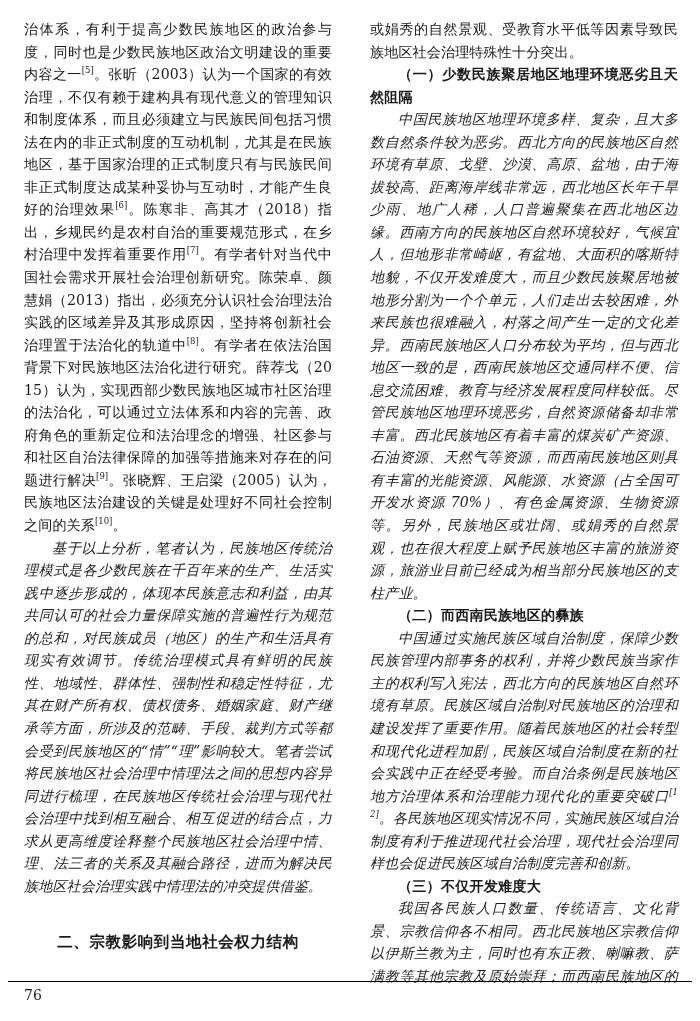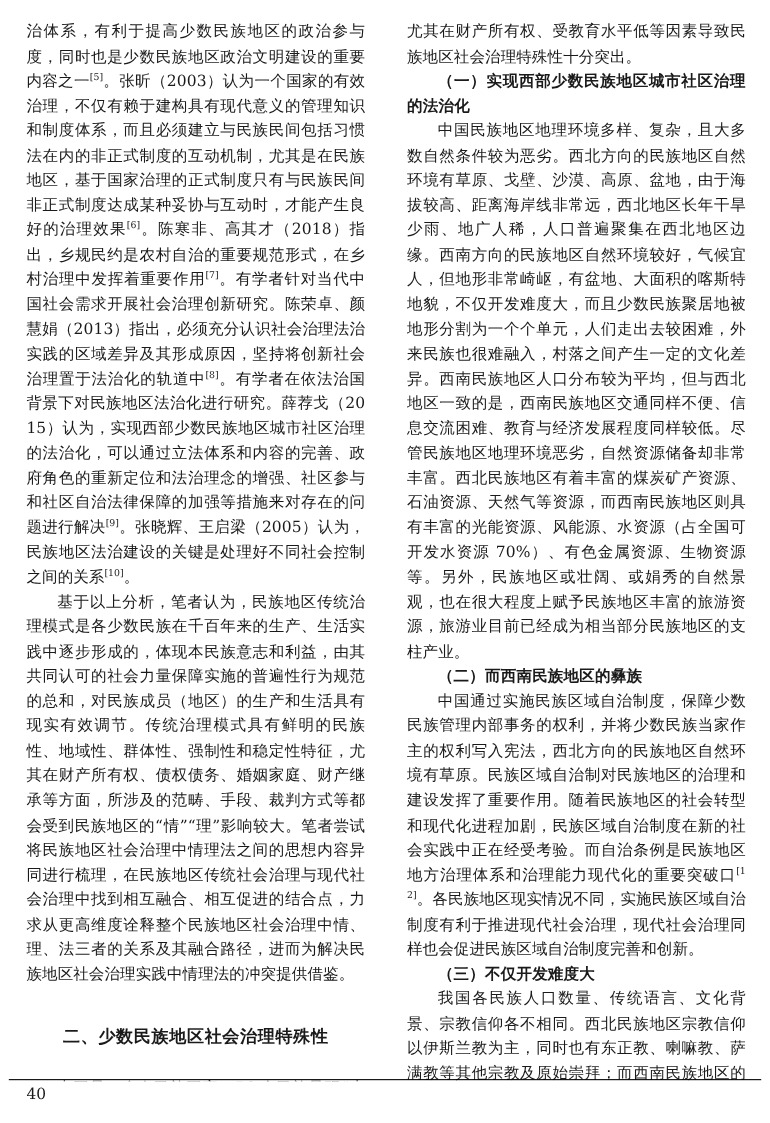--- a/index.html
+++ b/index.html
@@ -51,20 +51,21 @@
     font-size: 14.1px;
     line-height: 22.55px;
     text-align: justify;
     text-justify: inter-ideograph;
     letter-spacing: 0.1px;
     text-indent: 0;
     word-break: break-all;
   }
   p.body.indent {
     text-indent: 28px;
+    font-style: italic;
   }
 
   h2.section-title {
     margin: 0;
     font-size: 15.5px;
     line-height: 22px;
     font-weight: bold;
     text-align: center;
     letter-spacing: 0.6px;
     font-family: "DejaVu Sans", "Liberation Sans", sans-serif;
@@ -123,46 +124,46 @@
   <div class="columns">
 
     <div class="col col-left">
 
       <p class="body"><span>治体系，有利于提高少数民族地区的政治参与度，同时也是少数民族地区政治文明建设的重要内容之一</span><sup class="ref">[5]</sup><span>。张昕（2003）认为一个国家的有效治理，不仅有赖于建构具有现代意义的管理知识和制度体系，而且必须建立与民族民间包括习惯法在内的非正式制度的互动机制，尤其是在民族地区，基于国家治理的正式制度只有与民族民间非正式制度达成某种妥协与互动时，才能产生良好的治理效果</span><sup class="ref">[6]</sup><span>。陈寒非、高其才（2018）指出，乡规民约是农村自治的重要规范形式，在乡村治理中发挥着重要作用</span><sup class="ref">[7]</sup><span>。有学者针对当代中国社会需求开展社会治理创新研究。陈荣卓、颜慧娟（2013）指出，必须充分认识社会治理法治实践的区域差异及其形成原因，坚持将创新社会治理置于法治化的轨道中</span><sup class="ref">[8]</sup><span>。有学者在依法治国背景下对民族地区法治化进行研究。薛荐戈（2015）认为，实现西部少数民族地区城市社区治理的法治化，可以通过立法体系和内容的完善、政府角色的重新定位和法治理念的增强、社区参与和社区自治法律保障的加强等措施来对存在的问题进行解决</span><sup class="ref">[9]</sup><span>。张晓辉、王启梁（2005）认为，民族地区法治建设的关键是处理好不同社会控制之间的关系</span><sup class="ref">[10]</sup><span>。</span></p>
 
       <p class="body indent">基于以上分析，笔者认为，民族地区传统治理模式是各少数民族在千百年来的生产、生活实践中逐步形成的，体现本民族意志和利益，由其共同认可的社会力量保障实施的普遍性行为规范的总和，对民族成员（地区）的生产和生活具有现实有效调节。传统治理模式具有鲜明的民族性、地域性、群体性、强制性和稳定性特征，尤其在财产所有权、债权债务、婚姻家庭、财产继承等方面，所涉及的范畴、手段、裁判方式等都会受到民族地区的“情”“理”影响较大。笔者尝试将民族地区社会治理中情理法之间的思想内容异同进行梳理，在民族地区传统社会治理与现代社会治理中找到相互融合、相互促进的结合点，力求从更高维度诠释整个民族地区社会治理中情、理、法三者的关系及其融合路径，进而为解决民族地区社会治理实践中情理法的冲突提供借鉴。</p>
 
       <div class="gap-lg"></div>
 
-      <h2 class="section-title">二、少数民族地区社会治理特殊性</h2>
+      <h2 class="section-title">二、宗教影响到当地社会权力结构</h2>
 
       <div class="gap-md"></div>
 
       <p class="body indent"><span>中国是一个多民族国家，56 个民族呈现“大杂居、小聚居”的分布模式，根据第六次人口普查，中国少数民族人口为113792211 人，占全国人口比例的8.49%</span></p>
 
     </div>
 
     <div class="col col-right">
 
-      <p class="body">尤其在财产所有权、受教育水平低等因素导致民族地区社会治理特殊性十分突出。</p>
+      <p class="body">或娟秀的自然景观、受教育水平低等因素导致民族地区社会治理特殊性十分突出。</p>
 
-      <h3 class="subsection-title">（一）实现西部少数民族地区城市社区治理的法治化</h3>
+      <h3 class="subsection-title">（一）少数民族聚居地区地理环境恶劣且天然阻隔</h3>
 
       <p class="body indent">中国民族地区地理环境多样、复杂，且大多数自然条件较为恶劣。西北方向的民族地区自然环境有草原、戈壁、沙漠、高原、盆地，由于海拔较高、距离海岸线非常远，西北地区长年干旱少雨、地广人稀，人口普遍聚集在西北地区边缘。西南方向的民族地区自然环境较好，气候宜人，但地形非常崎岖，有盆地、大面积的喀斯特地貌，不仅开发难度大，而且少数民族聚居地被地形分割为一个个单元，人们走出去较困难，外来民族也很难融入，村落之间产生一定的文化差异。西南民族地区人口分布较为平均，但与西北地区一致的是，西南民族地区交通同样不便、信息交流困难、教育与经济发展程度同样较低。尽管民族地区地理环境恶劣，自然资源储备却非常丰富。西北民族地区有着丰富的煤炭矿产资源、石油资源、天然气等资源，而西南民族地区则具有丰富的光能资源、风能源、水资源（占全国可开发水资源 70%）、有色金属资源、生物资源等。另外，民族地区或壮阔、或娟秀的自然景观，也在很大程度上赋予民族地区丰富的旅游资源，旅游业目前已经成为相当部分民族地区的支柱产业。</p>
 
       <h3 class="subsection-title">（二）而西南民族地区的彝族</h3>
 
       <p class="body indent"><span>中国通过实施民族区域自治制度，保障少数民族管理内部事务的权利，并将少数民族当家作主的权利写入宪法，西北方向的民族地区自然环境有草原。民族区域自治制对民族地区的治理和建设发挥了重要作用。随着民族地区的社会转型和现代化进程加剧，民族区域自治制度在新的社会实践中正在经受考验。而自治条例是民族地区地方治理体系和治理能力现代化的重要突破口</span><sup class="ref">[12]</sup><span>。各民族地区现实情况不同，实施民族区域自治制度有利于推进现代社会治理，现代社会治理同样也会促进民族区域自治制度完善和创新。</span></p>
 
       <h3 class="subsection-title">（三）不仅开发难度大</h3>
 
       <p class="body indent">我国各民族人口数量、传统语言、文化背景、宗教信仰各不相同。西北民族地区宗教信仰以伊斯兰教为主，同时也有东正教、喇嘛教、萨满教等其他宗教及原始崇拜；而西南民族地区的彝族、苗族、瑶族、白族等都保留了较为原始的信仰崇拜，而这些原始信仰崇拜在佛教、伊斯兰教、道教等影响下，也呈现出各不相同的特点，特别在一些基层民族地区，宗教影响到当地社会权力结构。在一些边远地</p>
 
     </div>
 
   </div>
 
   <div class="page-footer">
     <div class="footer-rule"></div>
-    <div class="page-number">40</div>
+    <div class="page-number">76</div>
   </div>
 
 </div>
 
 </body></html>

